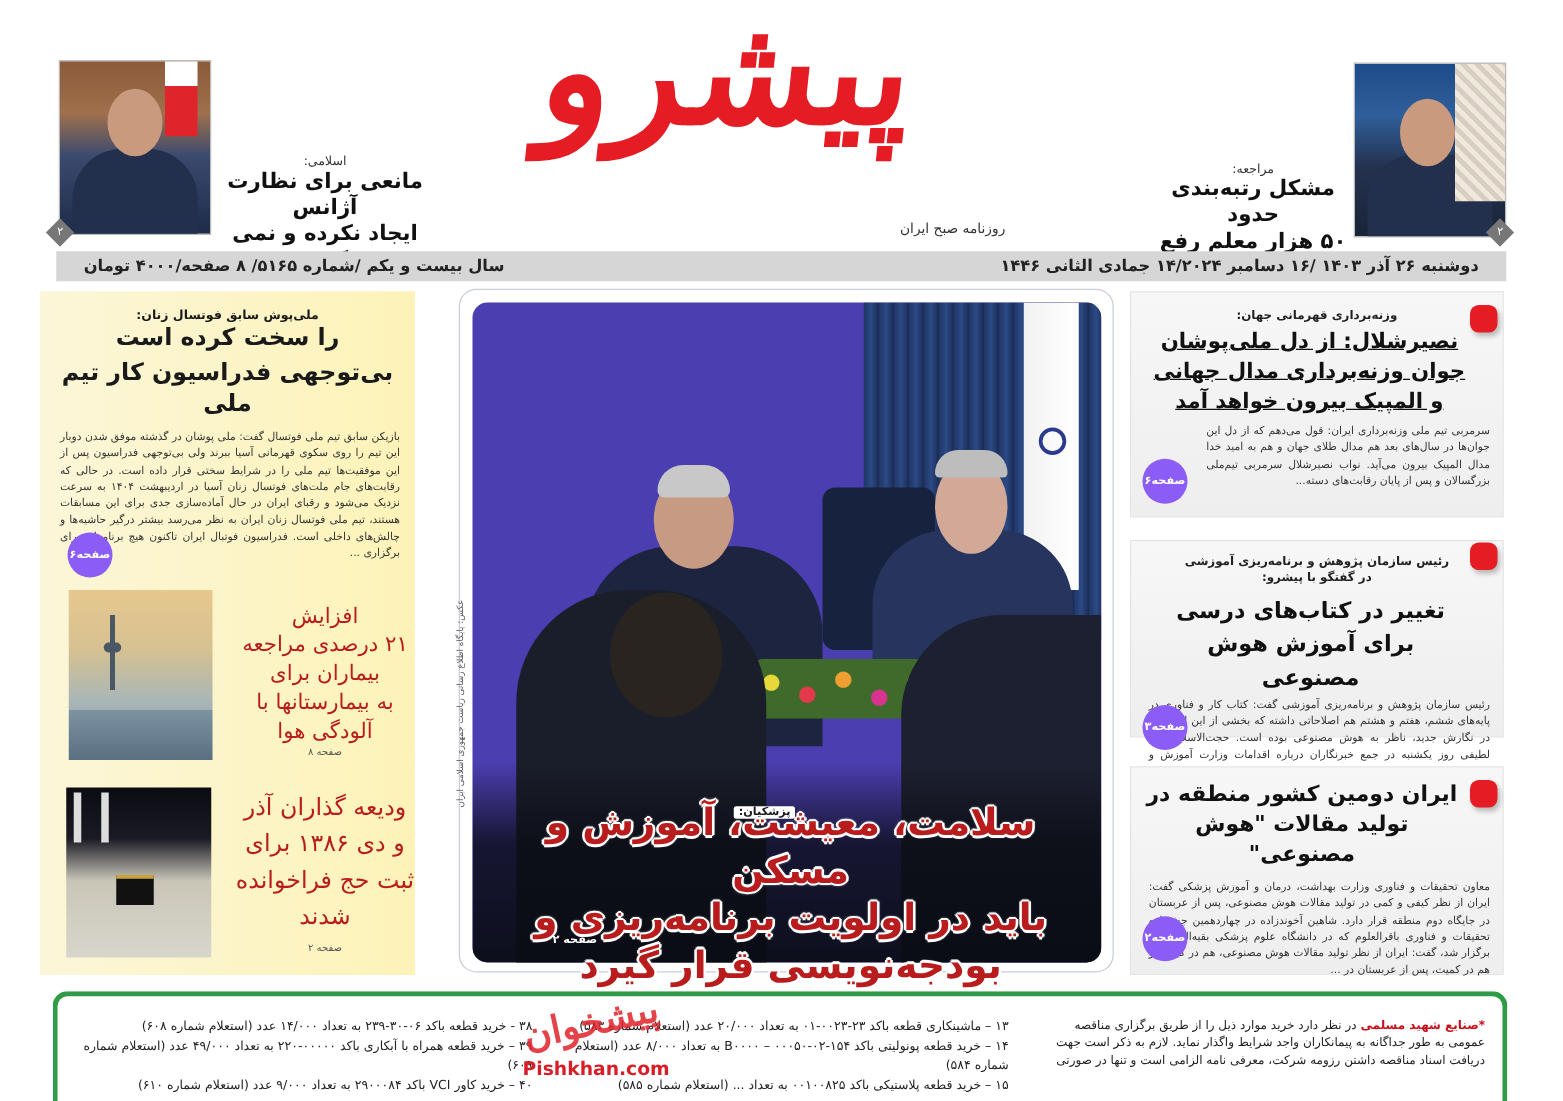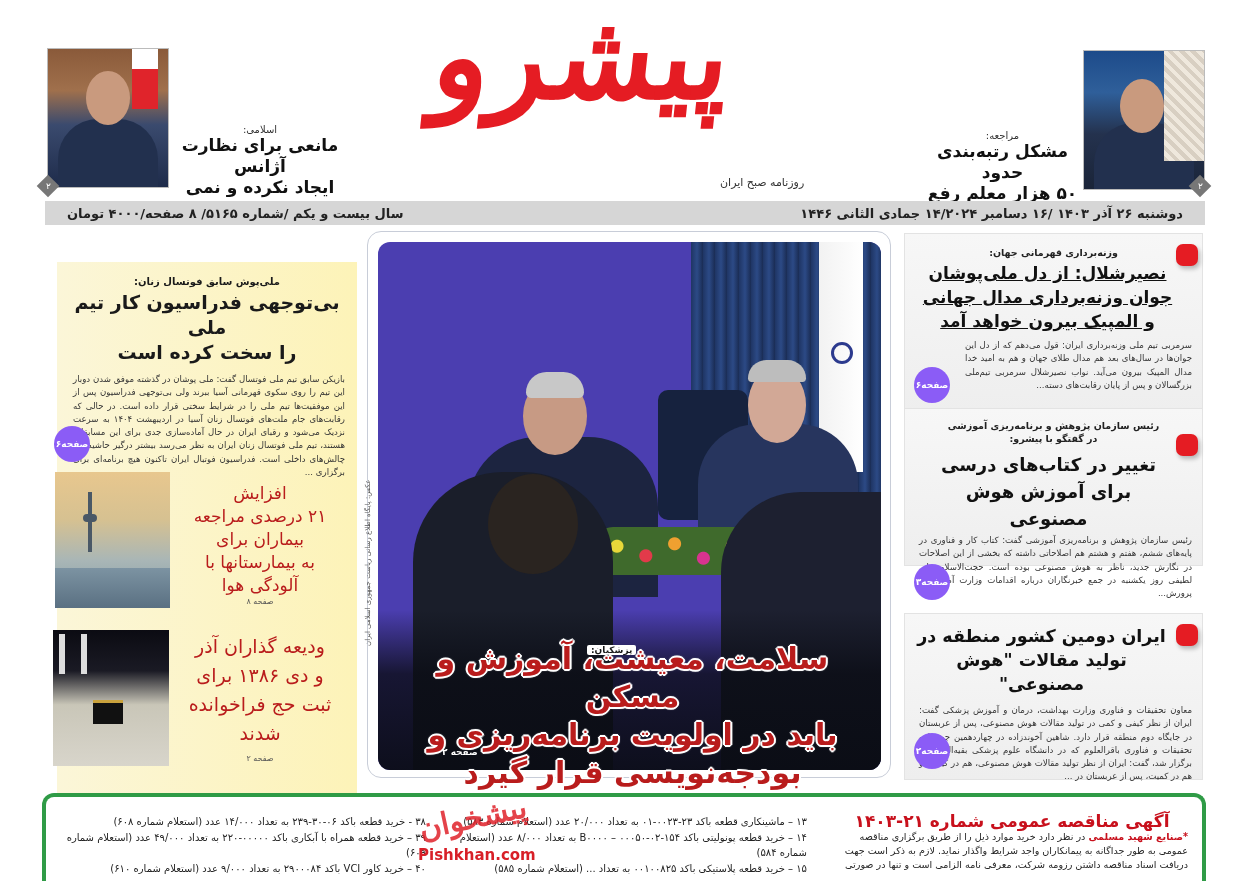--- a/index.html
+++ b/index.html
@@ -23,21 +23,21 @@
 
   .teaser-text { text-align: center; }
   .teaser-kicker { font-size: 10px; color: #333; }
   .teaser-title { font-size: 17px; font-weight: bold; line-height: 21px; color: #111; }
 
   
   .datebar { left: 45px; top: 201px; width: 1160px; height: 24px; background: #d6d6d6; display: flex; justify-content: space-between; align-items: center; padding: 0 22px; }
   .datebar span { font-size: 13px; font-weight: bold; color: #222; }
 
   
-  .left-col { left: 57px; top: 233px; width: 300px; height: 547px; background: linear-gradient(90deg, #fbf6d8 0%, #fdf3b8 100%); margin-top: 29px; }
+  .left-col { left: 32px; top: 233px; width: 300px; height: 547px; background: linear-gradient(90deg, #fbf6d8 0%, #fdf3b8 100%); }
   .lc-kicker { font-size: 10px; font-weight: bold; text-align: center; margin-top: 14px; }
   .lc-title { font-size: 19px; font-weight: bold; text-align: center; line-height: 25px; margin-top: 3px; }
   .lc-body { font-size: 8.6px; line-height: 13.3px; text-align: justify; padding: 0 12px 0 16px; margin-top: 8px; color: #333; }
 
   .red-badge { width: 36px; height: 36px; border-radius: 50%; background: #8b5cf6; color: #fff; font-size: 9px; font-weight: bold; display: flex; align-items: center; justify-content: center; }
   .red-dot { width: 22px; height: 22px; border-radius: 7px; background: #e51c23; box-shadow: 2px 3px 4px rgba(0,0,0,0.25); }
 
   .smog-photo { width: 115px; height: 136px; background: linear-gradient(180deg, #e8c78e 0%, #d6c191 35%, #a9b6b6 65%, #7f98a6 100%); overflow: hidden; }
   .tower { position: absolute; left: 33px; top: 20px; width: 4px; height: 60px; background: #4a5866; }
   .tower-cap { position: absolute; left: 28px; top: 42px; width: 14px; height: 8px; background: #4a5866; border-radius: 4px; }
@@ -135,22 +135,22 @@
 </div>
 
 <div class="abs datebar">
   <span>دوشنبه ۲۶ آذر ۱۴۰۳ /۱۶ دسامبر ۱۴/۲۰۲۴ جمادی الثانی ۱۴۴۶</span>
   <span>سال بیست و یکم /شماره ۵۱۶۵/ ۸ صفحه/۴۰۰۰ تومان</span>
 </div>
 
 <div class="abs left-col">
   <div>
     <div class="lc-kicker">ملی‌پوش سابق فوتسال زنان:</div>
+    <div class="lc-title" style="margin-top:0">را سخت کرده است</div>
     <div class="lc-title">بی‌توجهی فدراسیون کار تیم ملی</div>
-    <div class="lc-title" style="margin-top:0">را سخت کرده است</div>
     <div class="lc-body">بازیکن سابق تیم ملی فوتسال گفت: ملی پوشان در گذشته موفق شدن دوبار این تیم را روی سکوی قهرمانی آسیا ببرند ولی بی‌توجهی فدراسیون پس از این موفقیت‌ها تیم ملی را در شرایط سختی قرار داده است. در حالی که رقابت‌های جام ملت‌های فوتسال زنان آسیا در اردیبهشت ۱۴۰۴ به سرعت نزدیک می‌شود و رقبای ایران در حال آماده‌سازی جدی برای این مسابقات هستند، تیم ملی فوتسال زنان ایران به نظر می‌رسد بیشتر درگیر حاشیه‌ها و چالش‌های داخلی است. فدراسیون فوتبال ایران تاکنون هیچ برنامه‌ای برای برگزاری ...</div>
   </div>
 </div>
 <div class="abs red-badge" style="left:54px; top:426px;">صفحه۶</div>
 
 <div class="abs smog-photo" style="left:55px; top:472px;">
   <div class="tower"></div>
   <div class="tower-cap"></div>
   <div class="skyline"></div>
 </div>
@@ -204,39 +204,38 @@
 <div class="abs main-page">صفحه ۲</div>
 
 <div class="abs rbox" style="top:233px; height:181px;">
   <div class="rb-kicker" style="margin-top:12px;">وزنه‌برداری قهرمانی جهان:</div>
   <div class="rb-title" style="padding:2px 22px 0 10px; font-size:17px; line-height:24px;text-decoration:underline;">نصیرشلال: از دل ملی‌پوشان جوان وزنه‌برداری مدال جهانی و المپیک بیرون خواهد آمد</div>
   <div class="rb-body" style="padding:6px 10px 0 60px;">سرمربی تیم ملی وزنه‌برداری ایران: قول می‌دهم که از دل این جوان‌ها در سال‌های بعد هم مدال طلای جهان و هم به امید خدا مدال المپیک بیرون می‌آید. نواب نصیرشلال سرمربی تیم‌ملی بزرگسالان و پس از پایان رقابت‌های دسته...</div>
 </div>
 <div class="abs red-dot" style="left:1176px; top:244px;"></div>
 <div class="abs red-badge" style="left:914px; top:367px;">صفحه۶</div>
 
-<div class="abs rbox" style="top:408px; height:158px;">
+<div class="abs rbox" style="top:432px; height:158px;">
   <div class="rb-kicker" style="margin-top:10px;">رئیس سازمان پژوهش و برنامه‌ریزی آموزشی</div>
   <div class="rb-kicker">در گفتگو با پیشرو:</div>
   <div class="rb-title" style="padding:6px 30px 0 20px; font-size:18px; line-height:27px;">تغییر در کتاب‌های درسی برای آموزش هوش مصنوعی</div>
   <div class="rb-body" style="padding:2px 10px 0 14px;">رئیس سازمان پژوهش و برنامه‌ریزی آموزشی گفت: کتاب کار و فناوری در پایه‌های ششم، هفتم و هشتم هم اصلاحاتی داشته که بخشی از این اصلاحات در نگارش جدید، ناظر به هوش مصنوعی بوده است. حجت‌الاسلام علی لطیفی روز یکشنبه در جمع خبرنگاران درباره اقدامات وزارت آموزش و پرورش...</div>
 </div>
 <div class="abs red-dot" style="left:1176px; top:434px;"></div>
 <div class="abs red-badge" style="left:914px; top:564px;">صفحه۳</div>
 
 <div class="abs rbox" style="top:613px; height:167px;">
   <div class="rb-title" style="padding:10px 34px 0 10px; font-size:17.5px; line-height:24px;">ایران دومین کشور منطقه در تولید مقالات "هوش مصنوعی"</div>
   <div class="rb-body" style="padding:8px 10px 0 14px;">معاون تحقیقات و فناوری وزارت بهداشت، درمان و آموزش پزشکی گفت: ایران از نظر کیفی و کمی در تولید مقالات هوش مصنوعی، پس از عربستان در جایگاه دوم منطقه قرار دارد. شاهین آخوندزاده در چهاردهمین جشنواره تحقیقات و فناوری باقرالعلوم که در دانشگاه علوم پزشکی بقیه‌الله (عج) برگزار شد، گفت: ایران از نظر تولید مقالات هوش مصنوعی، هم در کیفیت و هم در کمیت، پس از عربستان در ...</div>
 </div>
 <div class="abs red-dot" style="left:1176px; top:624px;"></div>
 <div class="abs red-badge" style="left:914px; top:733px;">صفحه۲</div>
 
 <div class="abs ad-band">
   <div class="ad-col" style="right:14px; width:352px;">
-    <div class="ad-title">آگهی مناقصه عمومی شماره ۲۱-۱۴۰۳</div>
     <div style="font-size:9.6px; line-height:14px;"><span class="ad-company">*صنایع شهید مسلمی</span><span> در نظر دارد خرید موارد ذیل را از طریق برگزاری مناقصه عمومی به طور جداگانه به پیمانکاران واجد شرایط واگذار نماید. لازم به ذکر است جهت دریافت اسناد مناقصه داشتن رزومه شرکت، معرفی نامه الزامی است و تنها در صورتی</span></div>
   </div>
   <div class="ad-col" style="right:395px; width:360px;">
     <div>۱۳ – ماشینکاری قطعه باکد ۲۳-۰۰۲۳-۰۱ به تعداد ۲۰/۰۰۰ عدد (استعلام شماره ۵۸۳)</div>
     <div>۱۴ – خرید قطعه پونولیتی باکد B۰۰۰۰ – ۰۰۰۵۰-۰۲-۱۵۴ به تعداد ۸/۰۰۰ عدد (استعلام شماره ۵۸۴)</div>
     <div>۱۵ – خرید قطعه پلاستیکی باکد ۰۰۱۰۰۸۲۵ به تعداد ... (استعلام شماره ۵۸۵)</div>
   </div>
   <div class="ad-col" style="right:776px; width:370px;">
     <div>۳۸ - خرید قطعه باکد ۰۶-۳۰-۲۳۹ به تعداد ۱۴/۰۰۰ عدد (استعلام شماره ۶۰۸)</div>
     <div>۳۹ – خرید قطعه همراه با آبکاری باکد ۰۰۰۰۰-۲۲۰ به تعداد ۴۹/۰۰۰ عدد (استعلام شماره ۶۰۹)</div>

